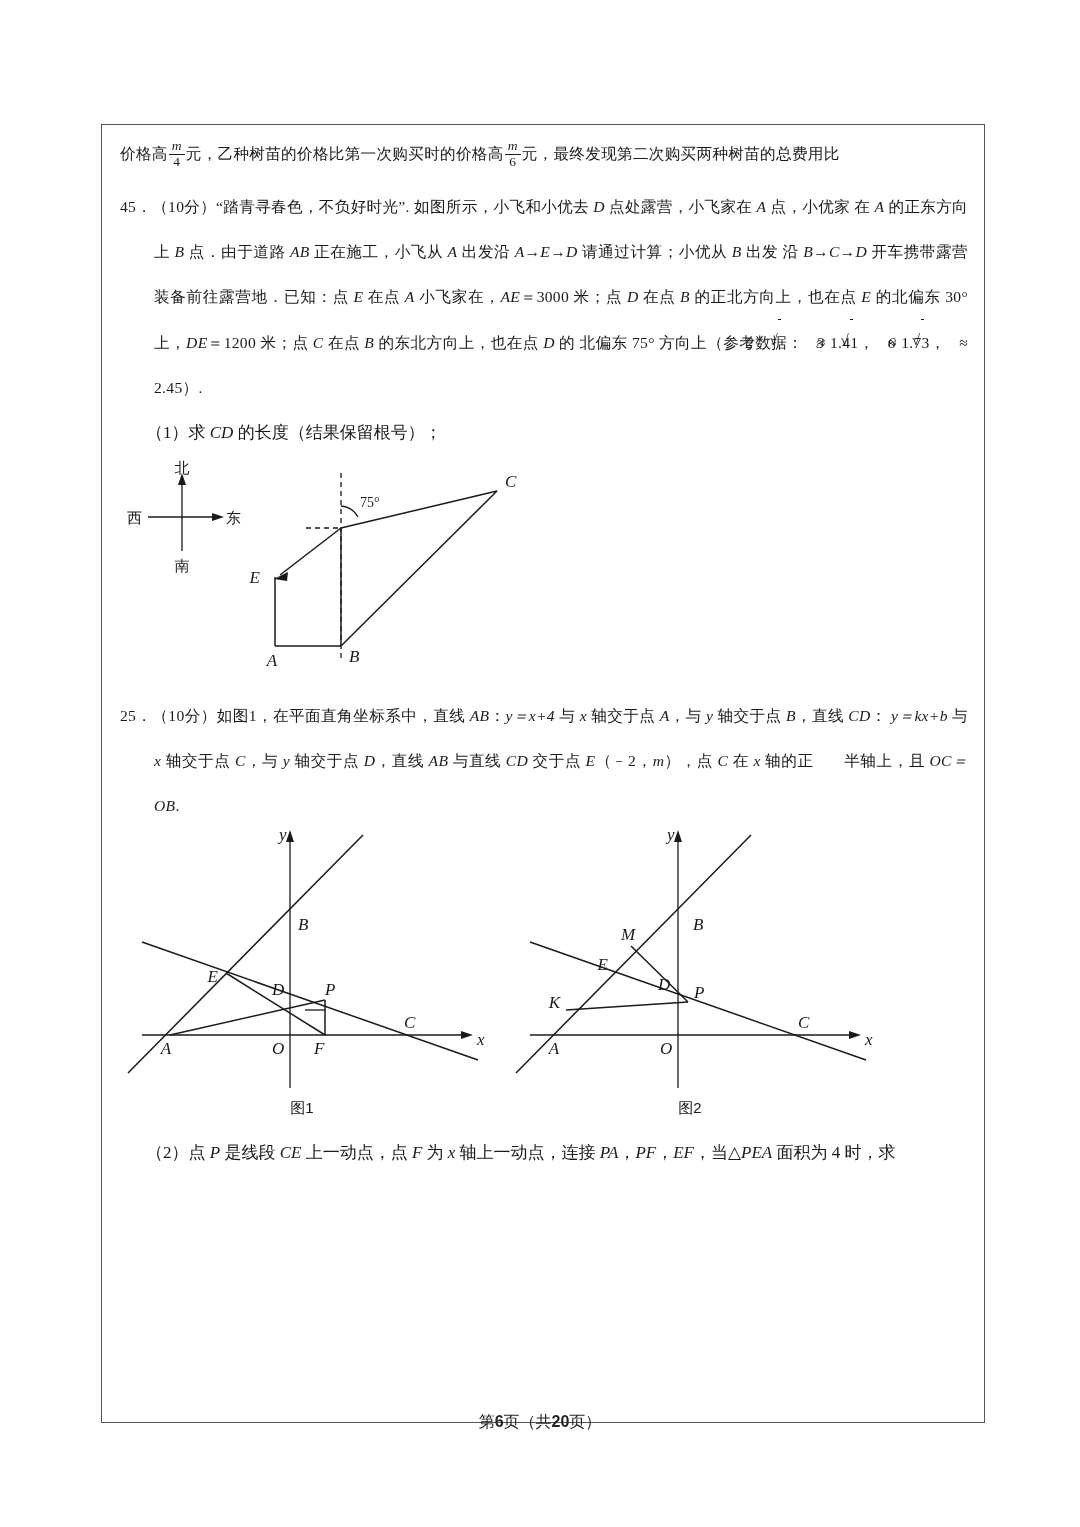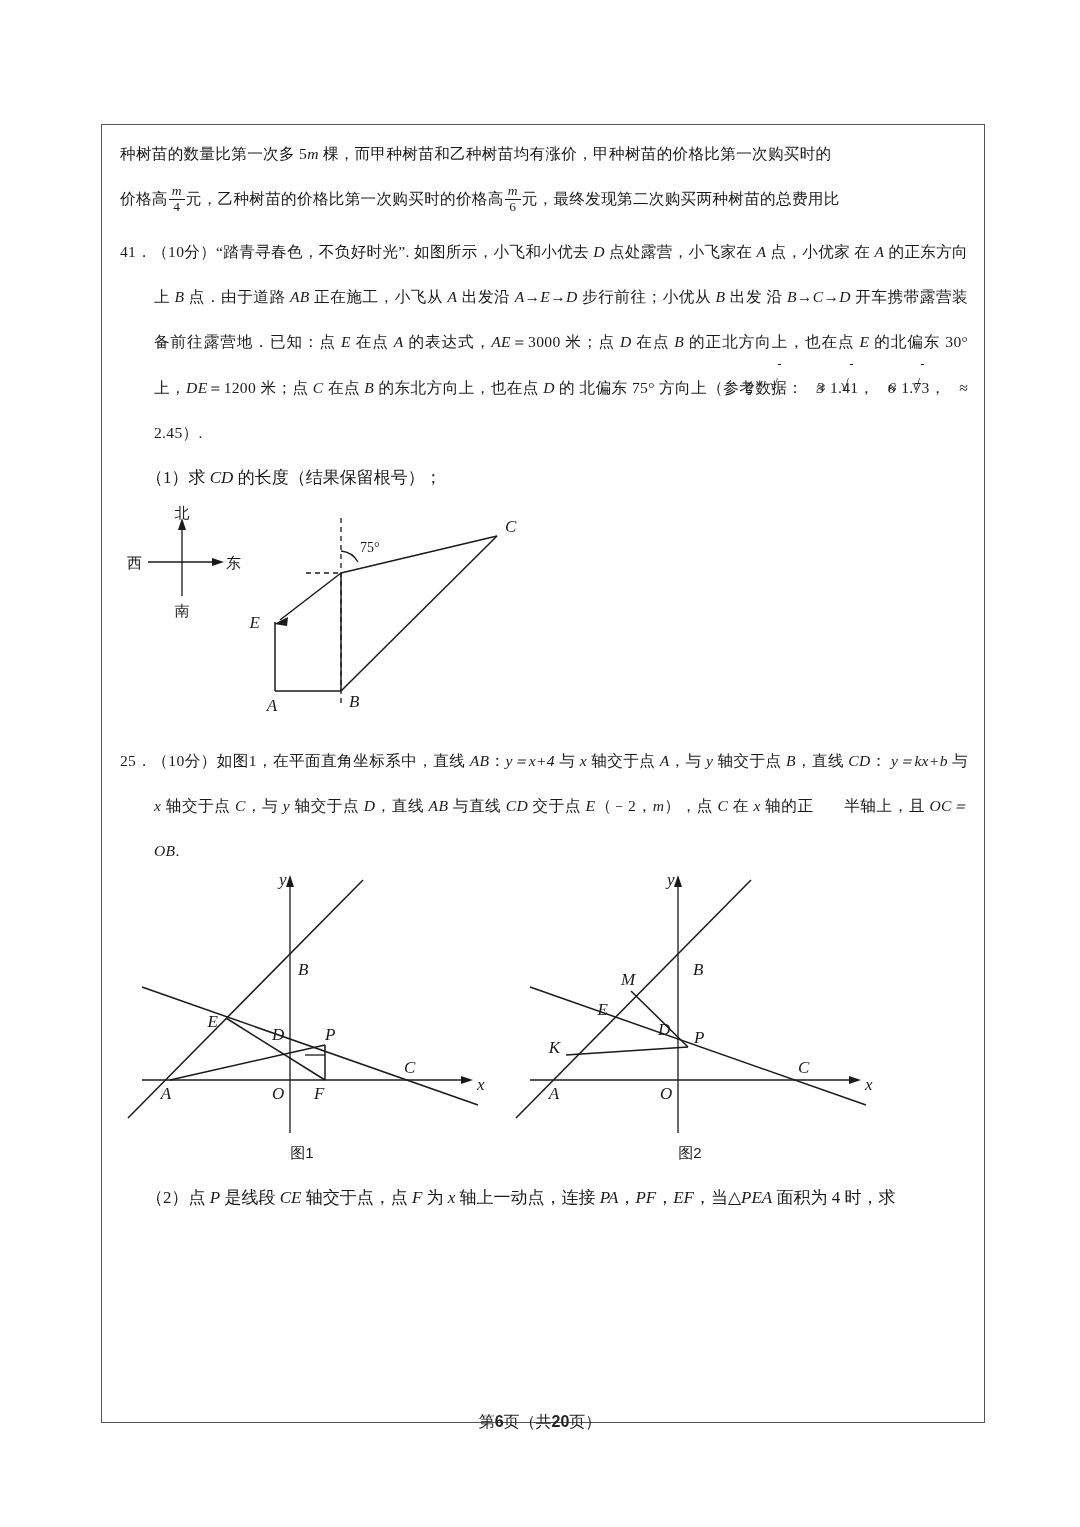--- a/index.html
+++ b/index.html
@@ -116,31 +116,28 @@
   .footer b { font-weight: bold; }
 </style>
 </head>
 <body>
 
 <div class="page">
   <div class="content">
 
     <div class="para">
       <span class="q-line">
-        <span>种树苗的数量比第一次多 5</span><span class="it">m</span><span> 棵，而甲种树苗和乙种树苗均有涨价，甲种树苗的价格比第一次购买时的</span>
-      </span>
-      <span class="q-line">
         <span>价格高</span><span class="frac"><span class="top">m</span><span class="bar"></span><span class="bot">4</span></span><span>元，乙种树苗的价格比第一次购买时的价格高</span><span class="frac"><span class="top">m</span><span class="bar"></span><span class="bot">6</span></span><span>元，最终发现第二次购买两种树苗的总费用比</span>
       </span>
     </div>
 
     <div class="para hang" style="margin-top:8px;">
-      <span class="num">41</span><span>．（10分）</span><span>“踏青寻春色，不负好时光”. 如图所示，小飞和小优去 </span><span class="it">D</span><span> 点处露营，小飞家在 </span><span class="it">A</span><span> 点，小优家</span>
-      <span>在 </span><span class="it">A</span><span> 的正东方向上 </span><span class="it">B</span><span> 点．由于道路 </span><span class="it">AB</span><span> 正在施工，小飞从 </span><span class="it">A</span><span> 出发沿 </span><span class="it">A→E→D</span><span> 步行前往；小优从 </span><span class="it">B</span><span> 出发</span>
-      <span>沿 </span><span class="it">B→C→D</span><span> 开车携带露营装备前往露营地．已知：点 </span><span class="it">E</span><span> 在点 </span><span class="it">A</span><span> 的表达式，</span><span class="it">AE</span><span class="num">＝3000</span><span> 米；点 </span><span class="it">D</span><span> 在点</span>
+      <span class="num">45</span><span>．（10分）</span><span>“踏青寻春色，不负好时光”. 如图所示，小飞和小优去 </span><span class="it">D</span><span> 点处露营，小飞家在 </span><span class="it">A</span><span> 点，小优家</span>
+      <span>在 </span><span class="it">A</span><span> 的正东方向上 </span><span class="it">B</span><span> 点．由于道路 </span><span class="it">AB</span><span> 正在施工，小飞从 </span><span class="it">A</span><span> 出发沿 </span><span class="it">A→E→D</span><span> 请通过计算；小优从 </span><span class="it">B</span><span> 出发</span>
+      <span>沿 </span><span class="it">B→C→D</span><span> 开车携带露营装备前往露营地．已知：点 </span><span class="it">E</span><span> 在点 </span><span class="it">A</span><span> 小飞家在，</span><span class="it">AE</span><span class="num">＝3000</span><span> 米；点 </span><span class="it">D</span><span> 在点</span>
       <span class="it">B</span><span> 的正北方向上，也在点 </span><span class="it">E</span><span> 的北偏东 30</span><span class="num">°</span><span> 上，</span><span class="it">DE</span><span class="num">＝1200</span><span> 米；点 </span><span class="it">C</span><span> 在点 </span><span class="it">B</span><span> 的东北方向上，也在点 </span><span class="it">D</span><span> 的</span>
       <span>北偏东 75</span><span class="num">°</span><span> 方向上（参考数据：</span><span class="rad"><span class="rdc">2</span></span><span> ≈ 1.41，</span><span class="rad"><span class="rdc">3</span></span><span> ≈ 1.73，</span><span class="rad"><span class="rdc">6</span></span><span> ≈ 2.45）.</span>
     </div>
 
     <div class="sub">
       <span>（1）求 </span><span class="it">CD</span><span> 的长度（结果保留根号）；</span>
     </div>
 
     <div class="fig-24">
       <svg width="460" height="230" viewBox="0 0 460 230">
@@ -249,21 +246,21 @@
           <text class="lbl" x="52" y="178" text-anchor="end">K</text>
           <text class="lbl" x="120" y="110" text-anchor="middle">M</text>
           <text class="lbl" x="186" y="168">P</text>
           <text class="lbl" x="152" y="224">O</text>
           <text class="lbl-cn" x="182" y="283" text-anchor="middle">图2</text>
         </g>
       </svg>
     </div>
 
     <div class="sub">
-      <span>（2）点 </span><span class="it">P</span><span> 是线段 </span><span class="it">CE</span><span> 轴交于点，点 </span><span class="it">F</span><span> 为 </span><span class="it">x</span><span> 轴上一动点，连接 </span><span class="it">PA</span><span>，</span><span class="it">PF</span><span>，</span><span class="it">EF</span><span>，当△</span><span class="it">PEA</span><span> 面积为 4 时，求</span>
+      <span>（2）点 </span><span class="it">P</span><span> 是线段 </span><span class="it">CE</span><span> 上一动点，点 </span><span class="it">F</span><span> 为 </span><span class="it">x</span><span> 轴上一动点，连接 </span><span class="it">PA</span><span>，</span><span class="it">PF</span><span>，</span><span class="it">EF</span><span>，当△</span><span class="it">PEA</span><span> 面积为 4 时，求</span>
     </div>
 
   </div>
 </div>
 
 <div class="footer">
   <span>第</span><b>6</b><span>页（共</span><b>20</b><span>页）</span>
 </div>
 
 </body></html>

